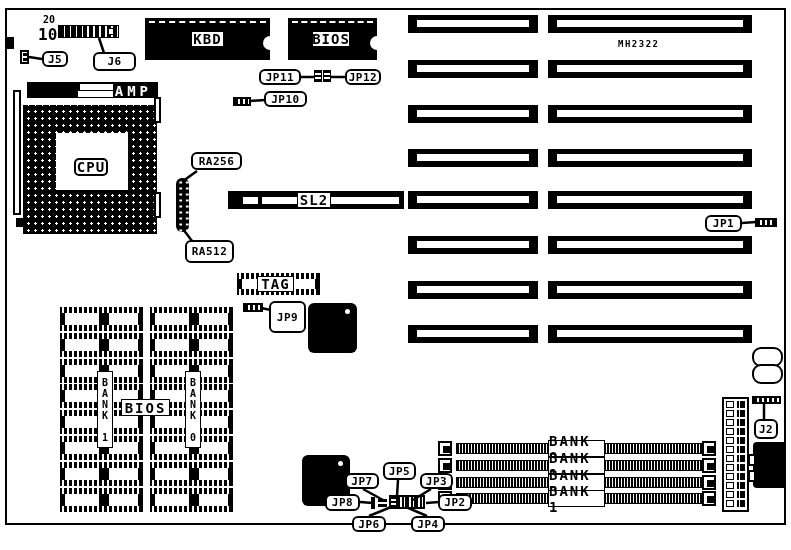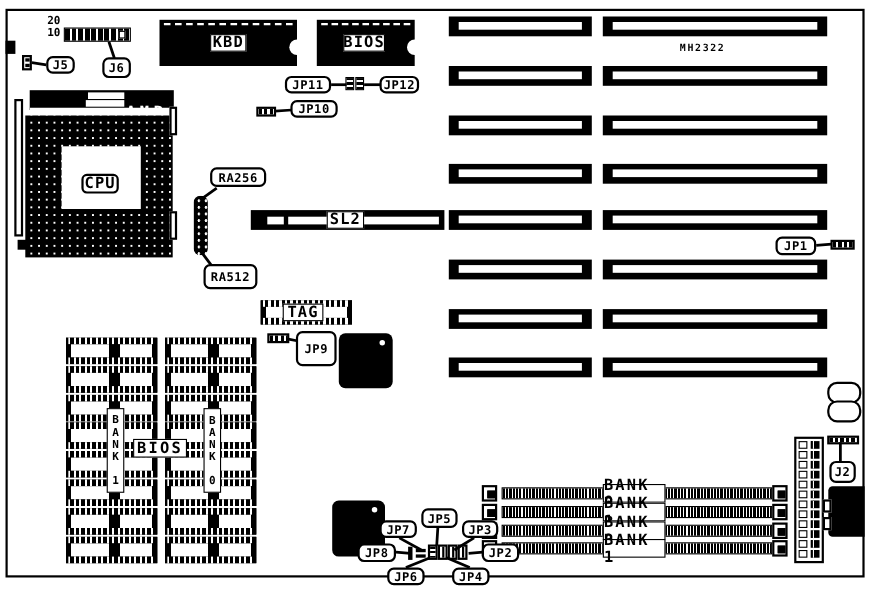--- a/index.html
+++ b/index.html
@@ -55,21 +55,21 @@
                 border-radius:9px; background:#fff; }
   svg.leads { position:absolute; left:0; top:0; z-index:35; pointer-events:none; }
 </style>
 </head>
 <body>
 
 <div id="page">
   <div id="board"></div>
 
   <div class="abs" style="left:38px;top:14px;width:17px;font-size:10px;font-weight:bold;text-align:right;">20</div>
-  <div class="abs" style="left:38px;top:25px;width:17px;font-size:10px;font-weight:bold;text-align:right;">10</div>
+  <div class="abs" style="left:38px;top:25px;width:17px;font-size:16px;font-weight:bold;text-align:right;">10</div>
   <div class="abs" style="left:58px;top:25px;width:61px;height:13px;border:1px solid #000;
               background:repeating-linear-gradient(90deg,#000 0 4.5px,#fff 4.5px 6px);"></div>
   <div class="abs" style="left:108px;top:28px;width:6px;height:7px;background:#fff;border:1px solid #000;"></div>
   <div class="blk" style="left:5px;top:37px;width:9px;height:12px;"></div>
   <div class="abs" style="left:20px;top:50px;width:9px;height:14px;border:2px solid #000;background:#fff;">
     <div style="position:absolute;left:0.5px;top:1px;width:4px;height:3px;background:#000;"></div>
     <div style="position:absolute;left:0.5px;top:6px;width:4px;height:3px;background:#000;"></div>
   </div>
 
   <div class="blk" style="left:145px;top:18px;width:125px;height:42px;">
@@ -84,21 +84,21 @@
   </div>
   <div class="labelbox" style="left:312px;top:31px;width:38px;height:16px;">BIOS</div>
 
   <div class="hjump" style="left:314px;top:70px;width:8px;height:12px;"></div>
   <div class="hjump" style="left:323px;top:70px;width:8px;height:12px;"></div>
   <div class="sconn" style="left:233px;top:97px;width:18px;height:9px;"></div>
 
   <div class="blk" style="left:27px;top:82px;width:131px;height:18px;box-shadow:inset 0 -2px 0 #fff;">
     <div style="position:absolute;left:53px;top:2px;width:33px;height:6px;background:#fff;"></div>
     <div style="position:absolute;left:51px;top:9px;width:35px;height:6px;background:#fff;"></div>
-    <div style="position:absolute;right:6px;top:12px;color:#fff;font-size:14px;font-weight:bold;letter-spacing:4px;">AMP</div>
+    <div style="position:absolute;right:6px;top:1px;color:#fff;font-size:14px;font-weight:bold;letter-spacing:4px;">AMP</div>
   </div>
 
   <div class="abs" style="left:13px;top:90px;width:8px;height:125px;border:2px solid #000;background:#fff;"></div>
   <div class="blk" style="left:16px;top:218px;width:9px;height:9px;"></div>
 
   <div class="socket" style="left:23px;top:105px;width:134px;height:129px;"></div>
   <div class="abs" style="left:56px;top:133px;width:72px;height:57px;background:#fff;"></div>
   <div class="abs" style="left:154px;top:97px;width:7px;height:26px;border:2px solid #000;background:#fff;"></div>
   <div class="abs" style="left:154px;top:192px;width:7px;height:26px;border:2px solid #000;background:#fff;"></div>
   <div class="labelbox" style="left:74px;top:158px;width:34px;height:18px;border:2px solid #000;border-radius:5px;">CPU</div>
@@ -299,21 +299,21 @@
     <div class="labelbox" style="left: 548px; top: 457px; width: 57px; height: 17px; letter-spacing: 2px; z-index: 25;">BANK 1</div>
     <div class="latch" style="left: 438px; top: 475px;"></div>
     <div class="simmstripe" style="left: 456px; top: 477px; width: 246px; height: 11px;"></div>
     <div class="latch" style="left: 702px; top: 475px;"></div>
     <div class="labelbox" style="left: 548px; top: 474px; width: 57px; height: 17px; letter-spacing: 2px; z-index: 25;">BANK 0</div>
     <div class="latch" style="left: 438px; top: 491px;"></div>
     <div class="simmstripe" style="left: 456px; top: 493px; width: 246px; height: 11px;"></div>
     <div class="latch" style="left: 702px; top: 491px;"></div>
     <div class="labelbox" style="left: 548px; top: 490px; width: 57px; height: 17px; letter-spacing: 2px; z-index: 25;">BANK 1</div>
     <div class="tag" style="left: 42px; top: 51px; width: 26px; height: 16px;">J5</div>
-    <div class="tag" style="left: 93px; top: 52px; width: 26px; height: 19px;">J6</div>
+    <div class="tag" style="left: 93px; top: 52px; width: 43px; height: 19px;">J6</div>
     <div class="tag" style="left: 259px; top: 69px; width: 42px; height: 16px;">JP11</div>
     <div class="tag" style="left: 345px; top: 69px; width: 36px; height: 16px;">JP12</div>
     <div class="tag" style="left: 264px; top: 91px; width: 43px; height: 16px;">JP10</div>
     <div class="tag" style="left: 191px; top: 152px; width: 51px; height: 18px;">RA256</div>
     <div class="tag" style="left: 185px; top: 240px; width: 49px; height: 23px;">RA512</div>
     <div class="tag" style="left: 705px; top: 215px; width: 37px; height: 17px;">JP1</div>
     <div class="tag" style="left: 269px; top: 301px; width: 37px; height: 32px;">JP9</div>
     <div class="tag" style="left: 345px; top: 473px; width: 34px; height: 16px;">JP7</div>
     <div class="tag" style="left: 383px; top: 462px; width: 33px; height: 18px;">JP5</div>
     <div class="tag" style="left: 420px; top: 473px; width: 33px; height: 16px;">JP3</div>

